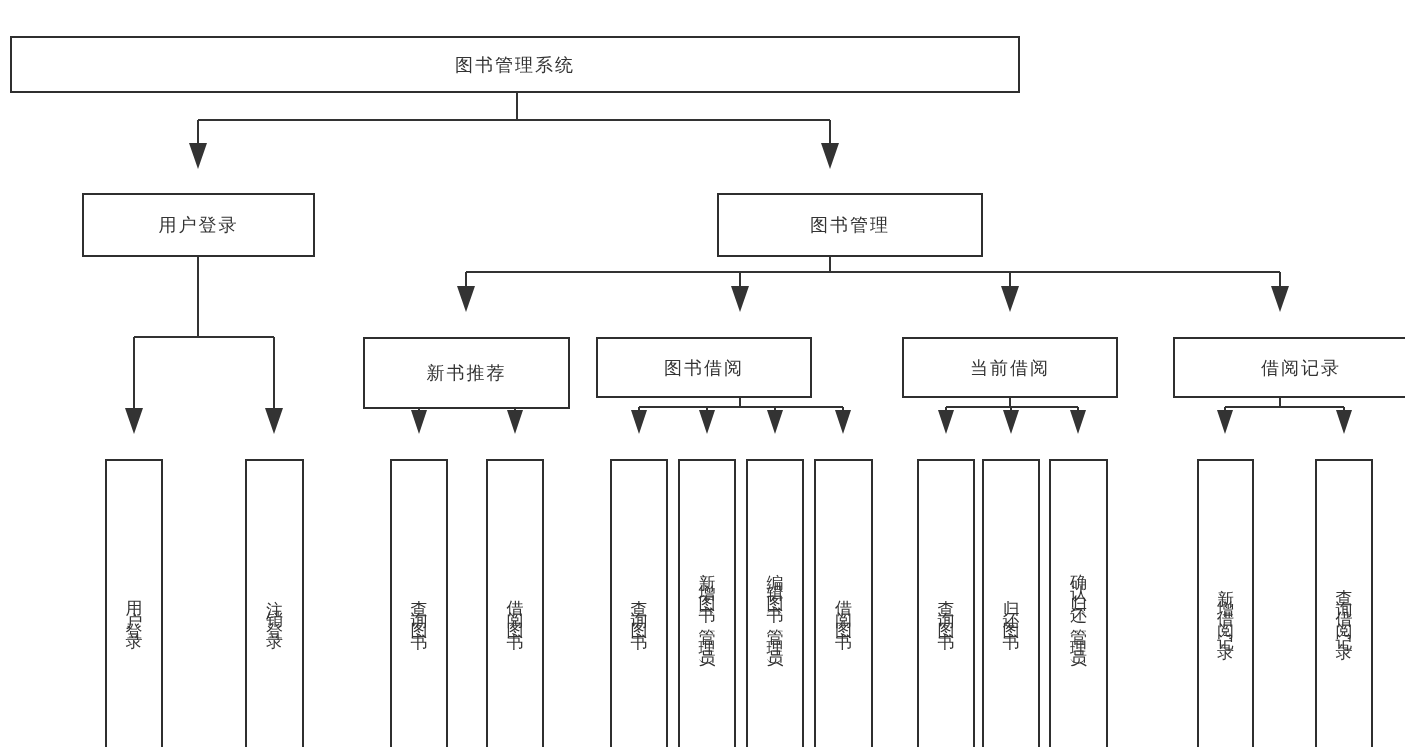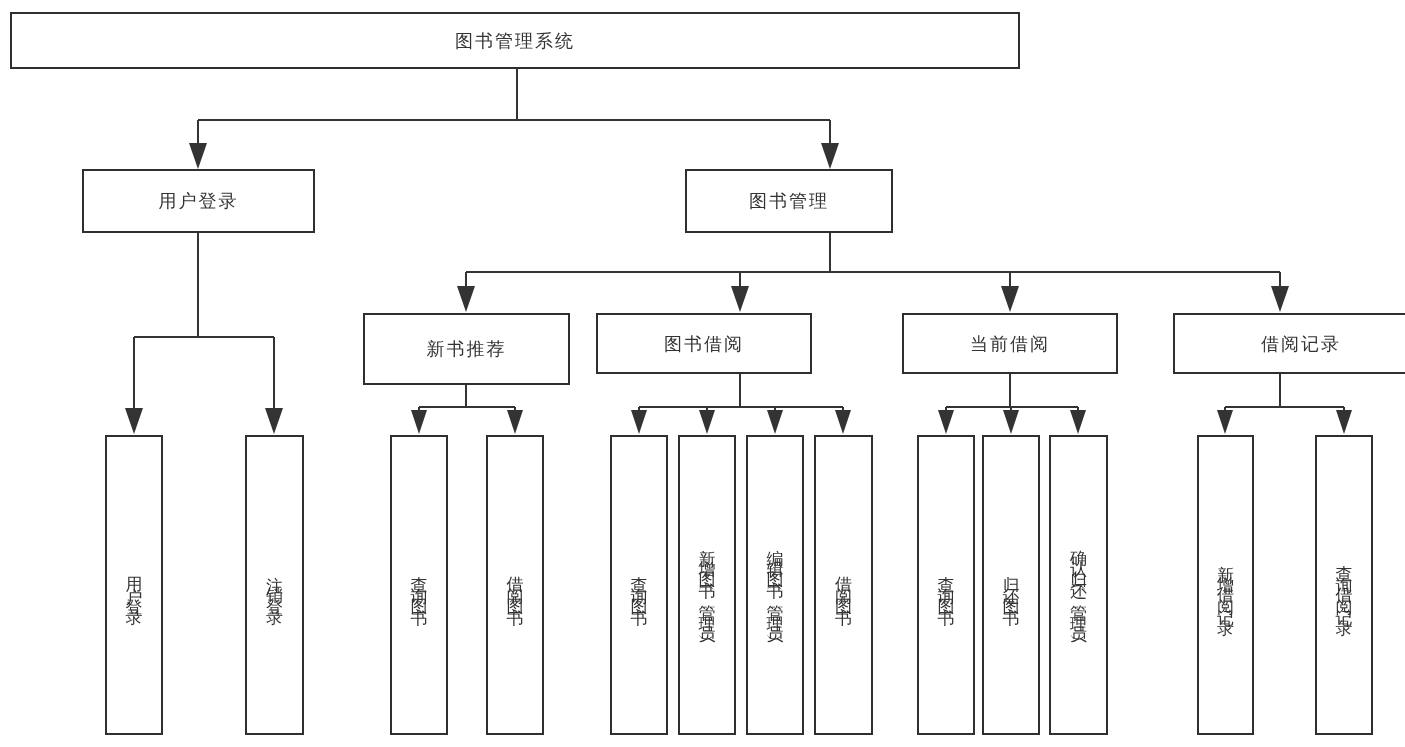--- a/index.html
+++ b/index.html
@@ -14,21 +14,21 @@
     position:relative;width:1405px;height:747px;background:#ffffff;overflow:hidden;
     font-family:"Liberation Sans","DejaVu Sans",sans-serif;
   }
   .connector-layer{position:absolute;left:0;top:0;width:1405px;height:747px;}
   .connector-layer line{stroke:var(--line);stroke-width:2;shape-rendering:crispEdges;}
   .connector-layer polygon{fill:var(--line);}
   .node{
     position:absolute;box-sizing:border-box;background:var(--box-fill);
     border:2px solid var(--border);color:var(--text);
     display:flex;align-items:center;justify-content:center;
-    font-size:18px;letter-spacing:2px;white-space:nowrap;
+    font-size:18px;letter-spacing:2px;white-space:nowrap;margin-top:24px;
   }
   .node.vert{font-size:17px;}
   .node.vert .lbl{
     writing-mode:vertical-rl;text-orientation:mixed;
     letter-spacing:11px;line-height:1;white-space:nowrap;
   }
   .watermark{
     position:absolute;left:1160px;top:712px;
     font-size:22px;color:var(--watermark);letter-spacing:0.5px;white-space:nowrap;
   }
@@ -100,21 +100,21 @@
     <polygon points="1336,410 1352,410 1344,434"></polygon>
   </svg>
 
   <div class="node" style="left:10px;top:12px;width:1010px;height:57px">
     <span class="lbl">图书管理系统</span>
   </div>
 
   <div class="node" style="left:82px;top:169px;width:233px;height:64px">
     <span class="lbl">用户登录</span>
   </div>
-  <div class="node" style="left:685px;top:169px;width:208px;height:64px">
+  <div class="node" style="left:717px;top:169px;width:266px;height:64px">
     <span class="lbl">图书管理</span>
   </div>
 
   <div class="node" style="left:363px;top:313px;width:207px;height:72px">
     <span class="lbl">新书推荐</span>
   </div>
   <div class="node" style="left:596px;top:313px;width:216px;height:61px">
     <span class="lbl">图书借阅</span>
   </div>
   <div class="node" style="left:902px;top:313px;width:216px;height:61px">

